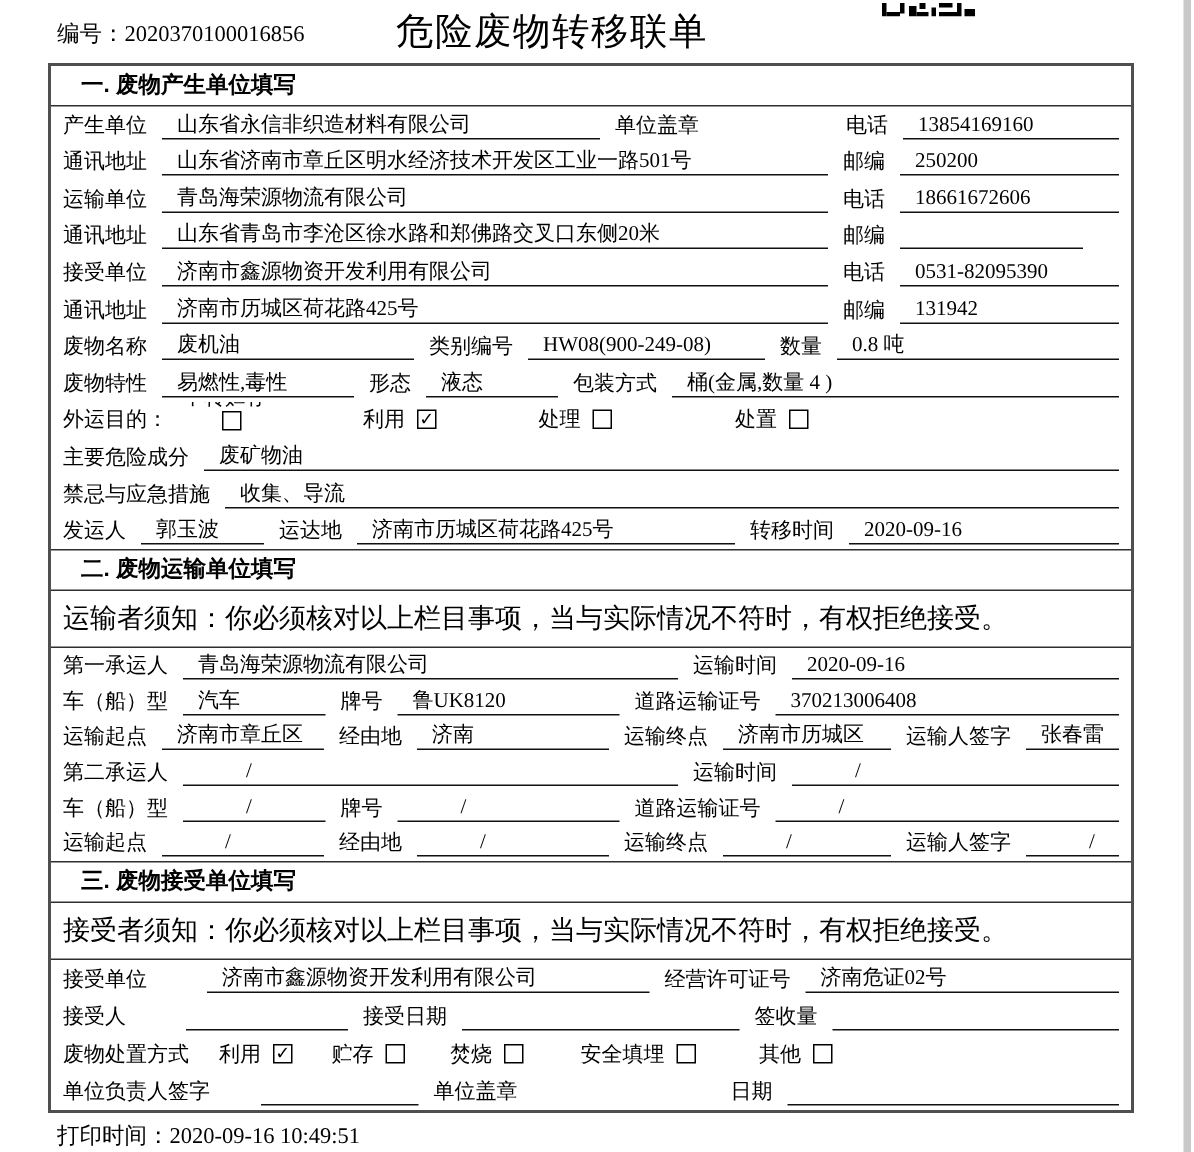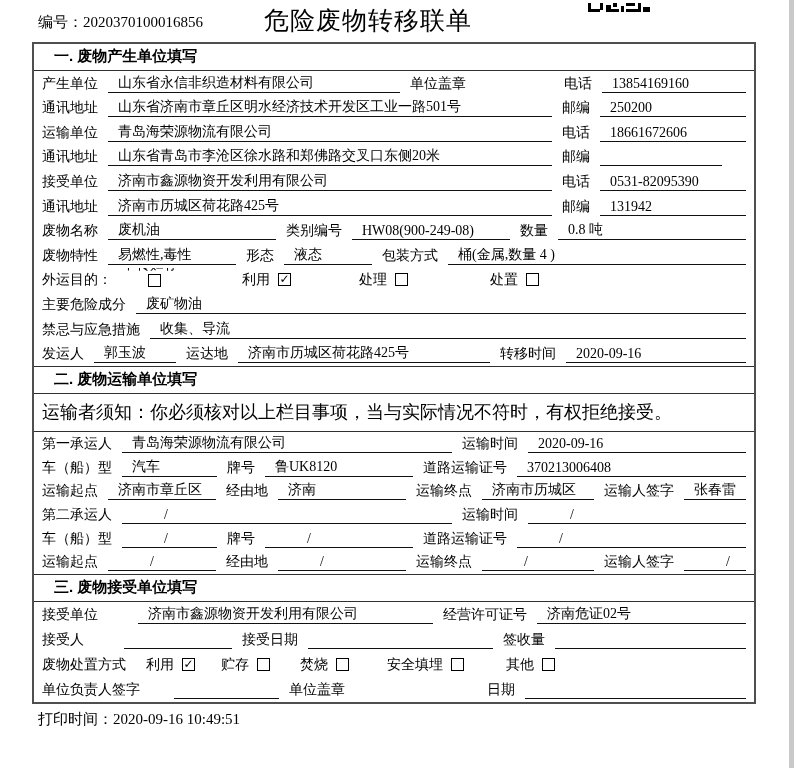--- a/index.html
+++ b/index.html
@@ -205,20 +205,21 @@
         <span class="lbl">经由地</span>
         <span class="val slash" style="width: 128px;">/</span>
         <span class="lbl">运输终点</span>
         <span class="val slash" style="width: 112px;">/</span>
         <span class="lbl">运输人签字</span>
         <span class="val flex slash">/</span>
       </div>
     </div>
     <div class="section">
       <div class="sec-heading">三. 废物接受单位填写</div>
+      <div class="notice-row">接受者须知：你必须核对以上栏目事项，当与实际情况不符时，有权拒绝接受。</div>
       <div class="row receiver">
         <span class="lbl">接受单位</span>
         <span class="gapc" style="width: 30px;"></span>
         <span class="val" style="width: 295px;">济南市鑫源物资开发利用有限公司</span>
         <span class="lbl">经营许可证号</span>
         <span class="val flex">济南危证02号</span>
       </div>
       <div class="row receiver">
         <span class="lbl">接受人</span>
         <span class="gapc" style="width: 30px;"></span>

